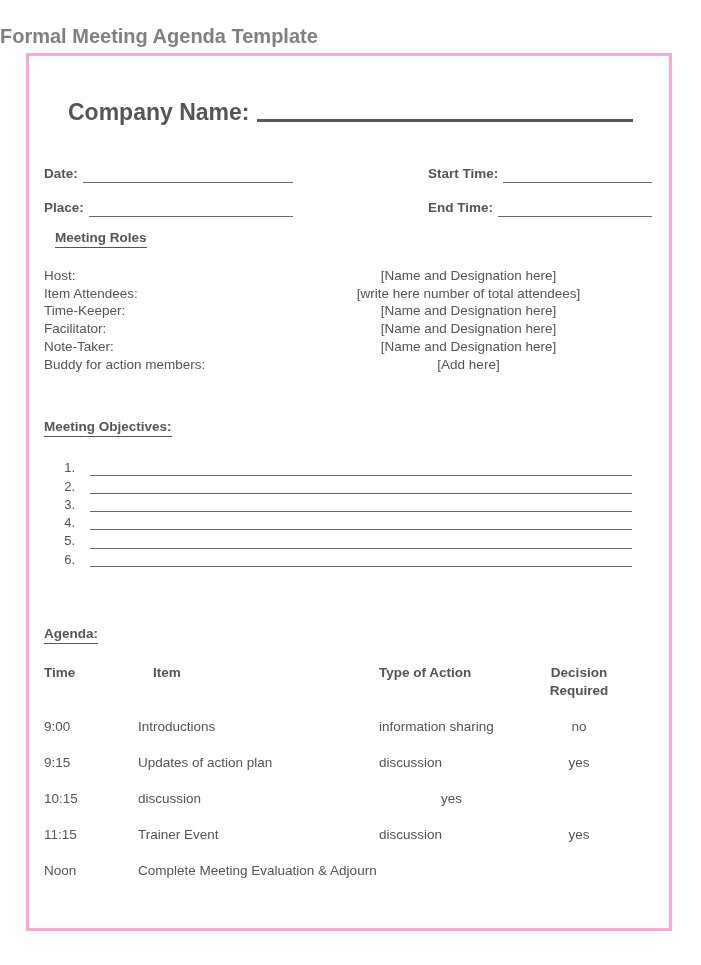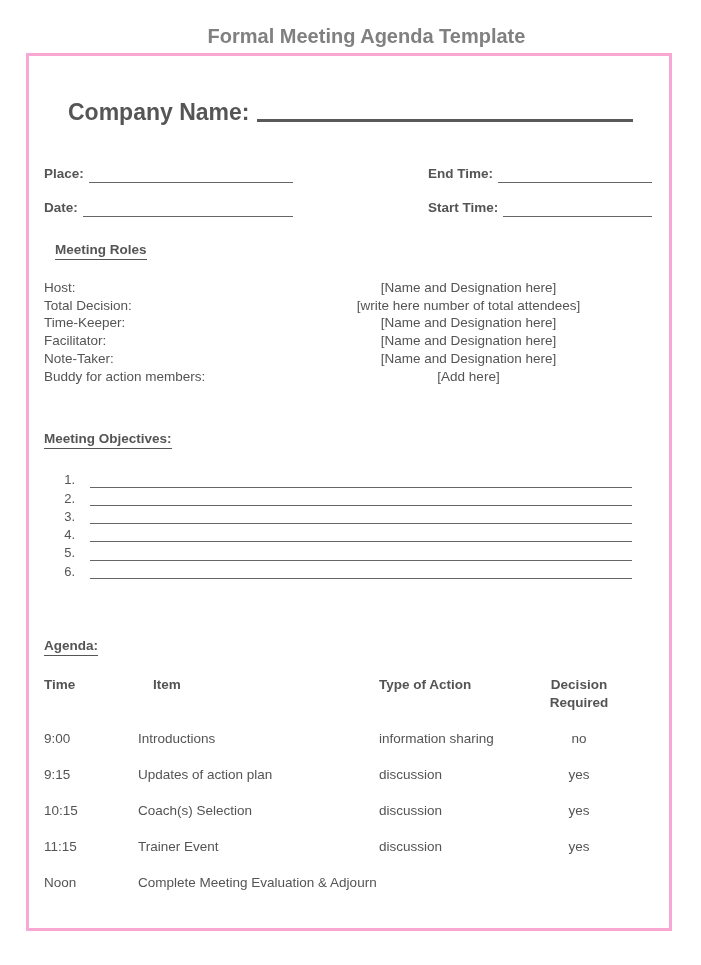--- a/index.html
+++ b/index.html
@@ -5,25 +5,23 @@
   * { margin:0; padding:0; box-sizing:border-box; }
   html,body { background:#ffffff; }
   body {
     width:701px; height:965px;
     font-family:"Liberation Sans", sans-serif;
     color:#545454;
     position:relative;
   }
   .doc-title {
     padding-top:25px;
-    text-align:center;
     font-size:20px;
     font-weight:bold;
     color:#808080;
-    padding-left:32px;
   }
   .frame {
     margin-left:26px;
     margin-top:5px;
     width:646px;
     height:878px;
     border:3px solid #f9a8d4;
     overflow:hidden;
   }
   
@@ -69,21 +67,21 @@
     margin-left:15px;
     font-size:13.5px;
     font-weight:bold;
     color:#555555;
   }
   .section-heading > span {
     display:inline-block;
     border-bottom:1px solid #555555;
     padding-bottom:2px;
   }
-  .roles-heading { margin-top:24px;padding-left:11px; }
+  .roles-heading { margin-top:12px;padding-left:11px; }
   .objectives-heading { margin-top:46px; }
   .agenda-heading { margin-top:56px; }
   
   .roles { margin:19px 15px 0 15px; font-size:13.5px; line-height:17.7px; }
   .role-row { display:grid; grid-template-columns:239px auto; }
   .role-label { font-weight:normal; }
   .role-value { font-weight:normal;text-align:center; }
   
   .objectives { margin:23px 37px 0 15px; }
   .obj-row { display:flex; height:18.3px; font-size:13px; }
@@ -115,51 +113,51 @@
 <div class="frame">
 
   <div class="company-row">
     <span class="company-label">Company Name:</span>
     <span class="company-line"></span>
   </div>
 
   <div class="info-section">
     <div class="info-row">
       <div class="field field-left">
+        <span>Date:</span>
+        <span class="field-line"></span>
+      </div>
+      <div class="field field-right">
+        <span>Start Time:</span>
+        <span class="field-line"></span>
+      </div>
+    </div>
+    <div class="info-row">
+      <div class="field field-left">
         <span>Place:</span>
         <span class="field-line"></span>
       </div>
       <div class="field field-right">
         <span>End Time:</span>
         <span class="field-line"></span>
       </div>
     </div>
-    <div class="info-row">
-      <div class="field field-left">
-        <span>Date:</span>
-        <span class="field-line"></span>
-      </div>
-      <div class="field field-right">
-        <span>Start Time:</span>
-        <span class="field-line"></span>
-      </div>
-    </div>
   </div>
 
   <div class="section-heading roles-heading">
     <span>Meeting Roles</span>
   </div>
 
   <div class="roles">
     <div class="role-row">
       <span class="role-label">Host:</span>
       <span class="role-value">[Name and Designation here]</span>
     </div>
     <div class="role-row">
-      <span class="role-label">Total Decision:</span>
+      <span class="role-label">Item Attendees:</span>
       <span class="role-value">[write here number of total attendees]</span>
     </div>
     <div class="role-row">
       <span class="role-label">Time-Keeper:</span>
       <span class="role-value">[Name and Designation here]</span>
     </div>
     <div class="role-row">
       <span class="role-label">Facilitator:</span>
       <span class="role-value">[Name and Designation here]</span>
     </div>
@@ -222,21 +220,20 @@
       <span class="col-decision">no</span>
     </div>
     <div class="agenda-row">
       <span>9:15</span>
       <span>Updates of action plan</span>
       <span>discussion</span>
       <span class="col-decision">yes</span>
     </div>
     <div class="agenda-row">
       <span>10:15</span>
-      <span>Coach(s) Selection</span>
       <span>discussion</span>
       <span class="col-decision">yes</span>
     </div>
     <div class="agenda-row">
       <span>11:15</span>
       <span>Trainer Event</span>
       <span>discussion</span>
       <span class="col-decision">yes</span>
     </div>
     <div class="agenda-row">

